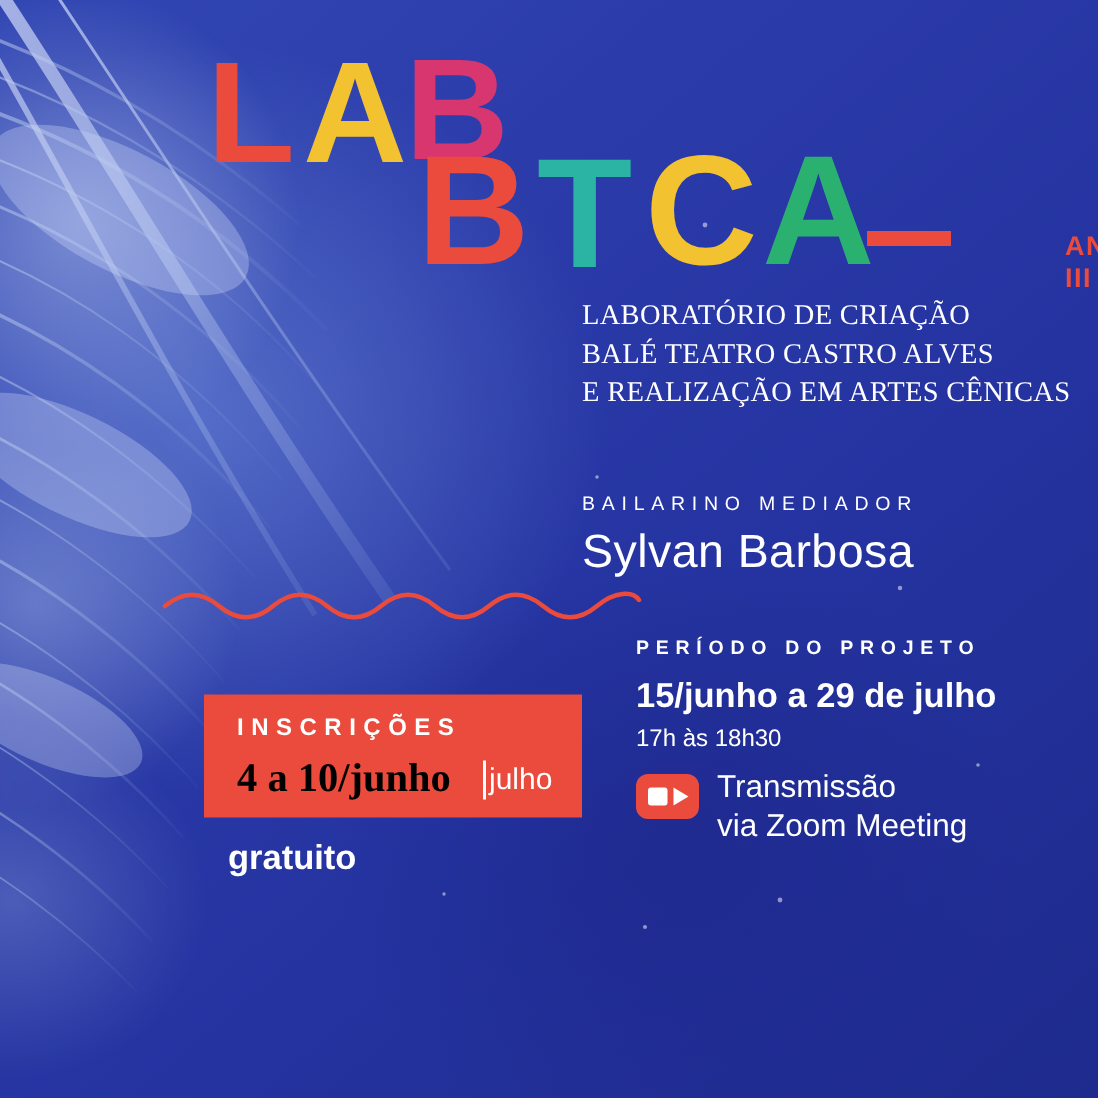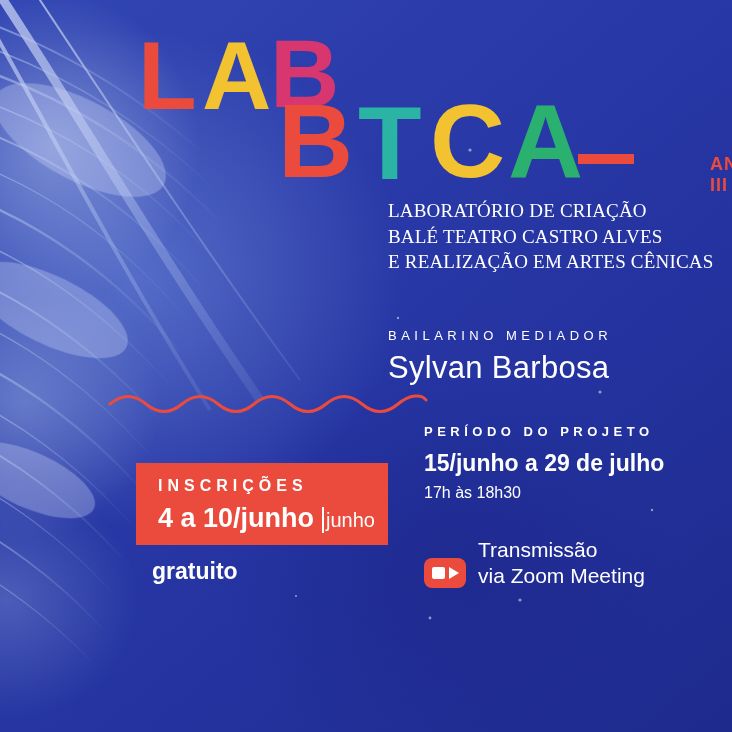--- a/index.html
+++ b/index.html
@@ -72,42 +72,42 @@
   .insc-box{
     position:absolute;left:136px;top:444px;width:252px;height:82px;
     background:#ea4b3c;
     margin-top:19px;
   }
   .insc-title{
     position:absolute;left:22px;top:14px;color:#ffffff;font-size:16px;
     font-weight:bold;letter-spacing:5px;
   }
   .insc-dates{
-    position:absolute;left:22px;top:40px;color:#ffffff;font-size:27px;font-weight:bold;
+    position:absolute;left:22px;top:40px;color:#000000;font-size:27px;font-weight:bold;font-family:Liberation Serif, serif;
   }
   .insc-online{
     position:absolute;left:190px;top:46px;color:#ffffff;font-size:20px;font-weight:normal;
   }
   .insc-bar{position:absolute;left:186px;top:44px;width:2px;height:26px;background:#ffffff;}
   .gratuito{
     position:absolute;left:152px;top:558px;color:#ffffff;font-size:23px;font-weight:bold;
   }
 
   
   .per-label{
     position:absolute;left:424px;top:424px;color:#ffffff;font-size:13px;
     letter-spacing:4.5px;font-weight:bold;
   }
   .per-dates{
     position:absolute;left:424px;top:450px;color:#ffffff;font-size:23px;font-weight:bold;
   }
   .per-hours{
     position:absolute;left:424px;top:484px;color:#ffffff;font-size:16px;
   }
-  .zoom-wrap{position:absolute;left:424px;top:512px;display:flex;align-items:flex-end;margin-top:25px;}
+  .zoom-wrap{position:absolute;left:424px;top:512px;display:flex;align-items:flex-start;}
   .zoom-icon{
     width:42px;height:30px;border-radius:8px;background:#ea4b3c;position:relative;margin-top:4px;
   }
   .zoom-icon::after{
     content:"";position:absolute;right:7px;top:9px;
     width:0;height:0;border-top:6px solid transparent;border-bottom:6px solid transparent;
     border-left:10px solid #ffffff;
   }
   .zoom-icon::before{
     content:"";position:absolute;left:8px;top:9px;width:13px;height:12px;background:#ffffff;border-radius:2px;
@@ -203,21 +203,21 @@
   <div class="med-name">Sylvan Barbosa</div>
 
   <svg class="squiggle" viewBox="0 0 320 22">
     <path d="M2,12 C14,2 26,2 38,12 S62,22 74,12 S98,2 110,12 S134,22 146,12 S170,2 182,12 S206,22 218,12 S242,2 254,12 S278,22 290,12 S314,2 318,8" fill="none" stroke="#ea4b3c" stroke-width="3" stroke-linecap="round"></path>
   </svg>
 
   <div class="insc-box">
     <div class="insc-title">INSCRIÇÕES</div>
     <div class="insc-dates">4 a 10/junho</div>
     <div class="insc-bar"></div>
-    <div class="insc-online">junho</div>
+    <div class="insc-online">julho</div>
   </div>
   <div class="gratuito">gratuito</div>
 
   <div class="per-label">PERÍODO DO PROJETO</div>
   <div class="per-dates">15/junho a 29 de julho</div>
   <div class="per-hours">17h às 18h30</div>
 
   <div class="zoom-wrap">
     <div class="zoom-icon"></div>
     <div class="zoom-text">

